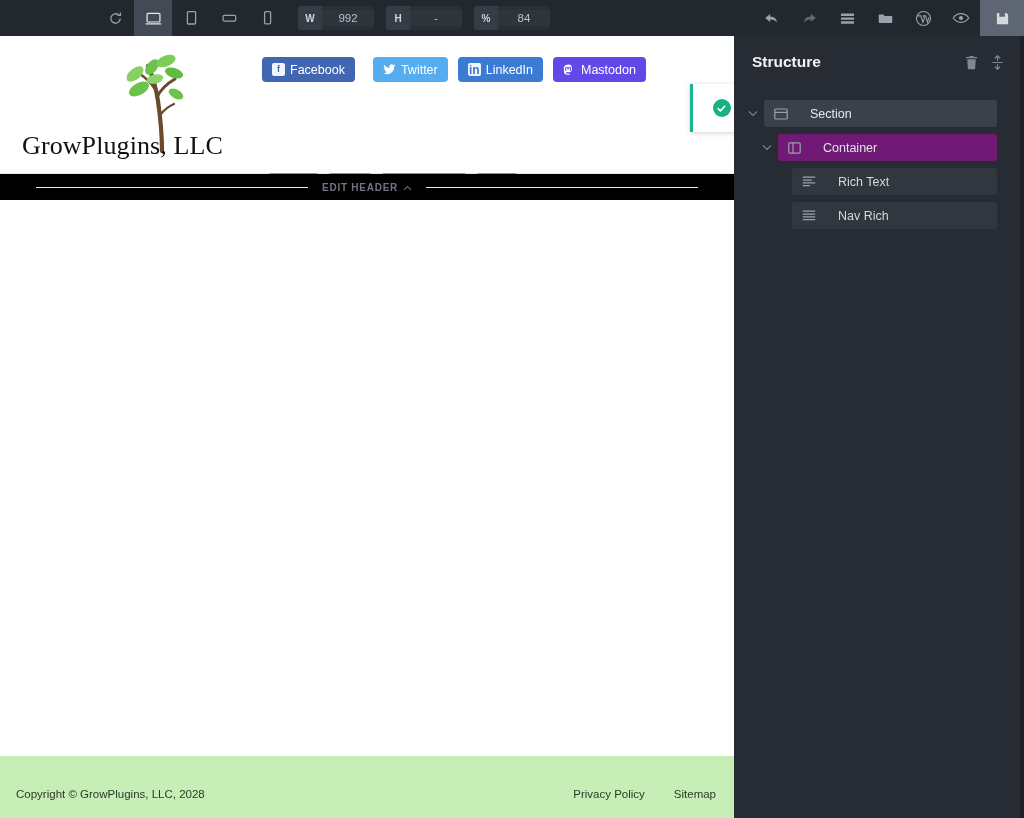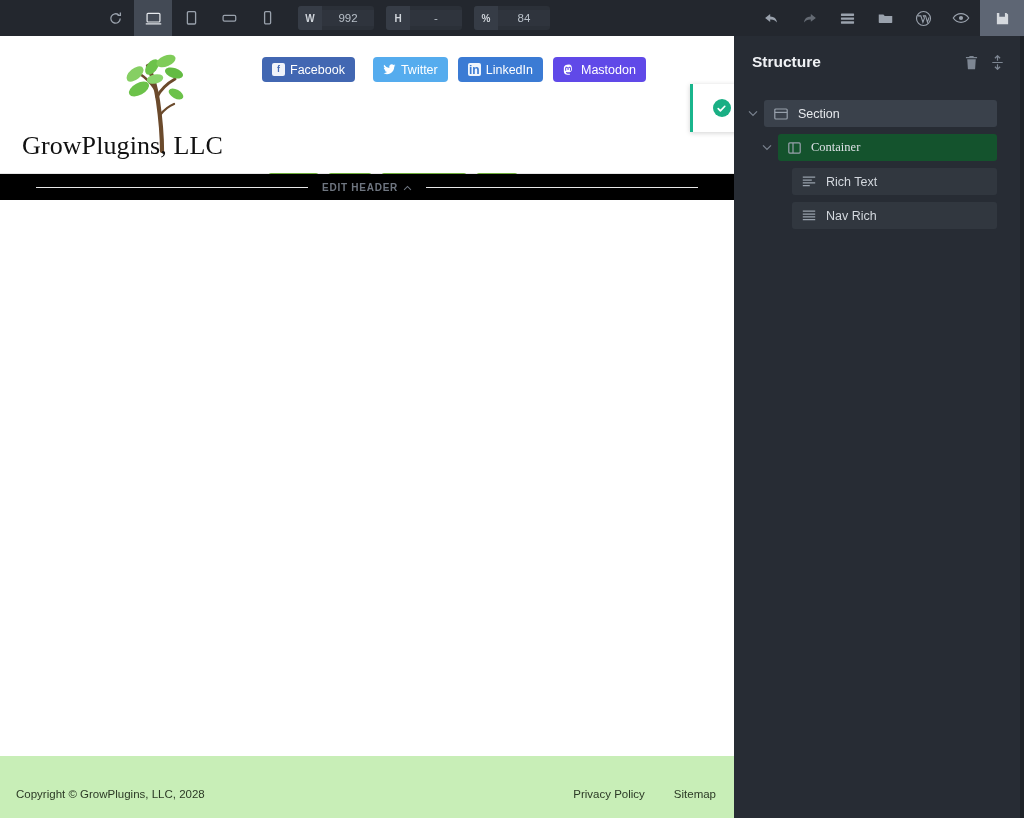--- a/index.html
+++ b/index.html
@@ -248,28 +248,28 @@
     color: #79828e;
     cursor: pointer;
     flex: 0 0 22px;
   }
   .chev.empty { visibility: hidden; }
   .node {
     flex: 1;
     height: 27px;
     display: flex;
     align-items: center;
-    gap: 10px;
+    gap: 22px;
     padding: 0 10px;
     border-radius: 3px;
     font-size: 12.5px;
     cursor: pointer;
   }
   .node.lvl0 { background: #3a414b; color: #e6e9ed; }
-  .node.lvl1 { background: #14532d; color: #dde1e6; font-family: Liberation Serif, serif; }
+  .node.lvl1 { background: #701a75; color: #dde1e6; }
   .node.lvl2 { background: #31373f; color: #d3d8de; }
   .node .nicon { display: flex; color: #98a1ac; flex: 0 0 auto; }
   .indent1 { margin-left: 14px; }
   .indent2 { margin-left: 28px; text-align: center; }
 </style>
 </head>
 <body>
 
 <div class="toolbar">
   <div class="tb-left-pad"></div>

